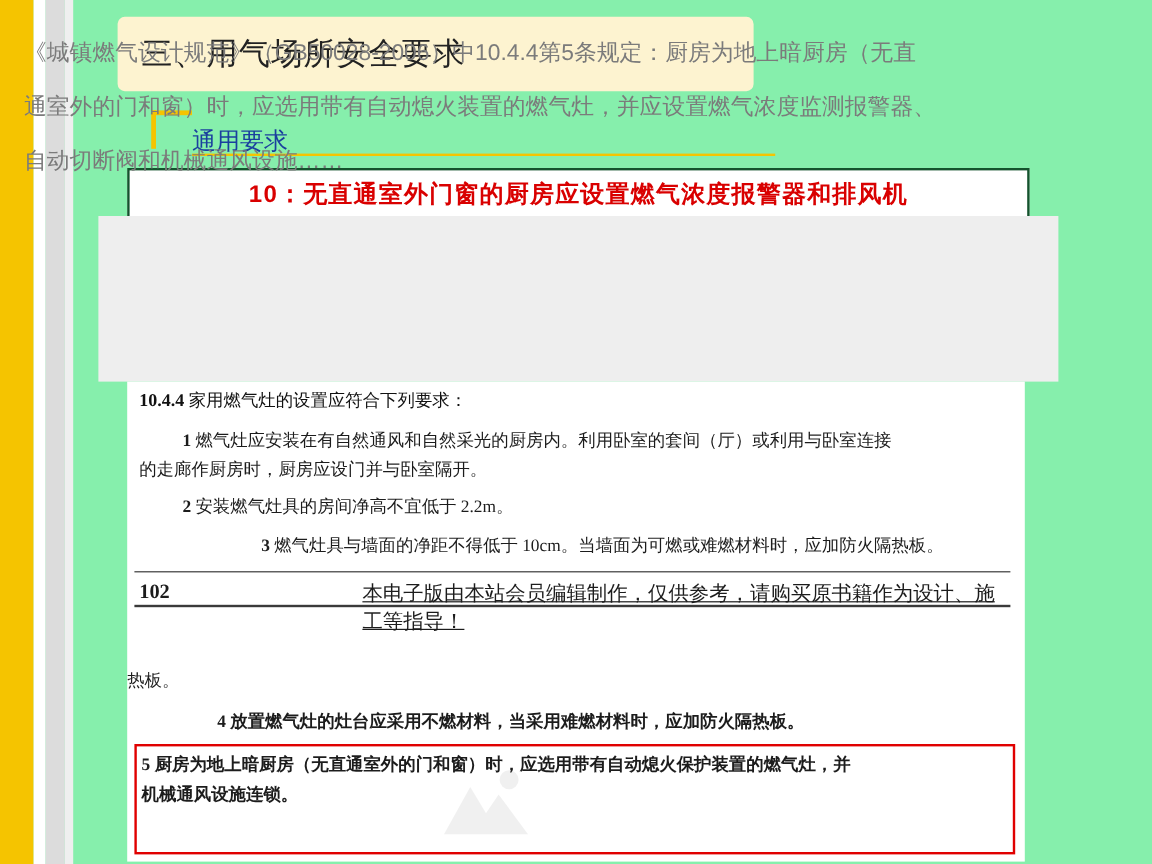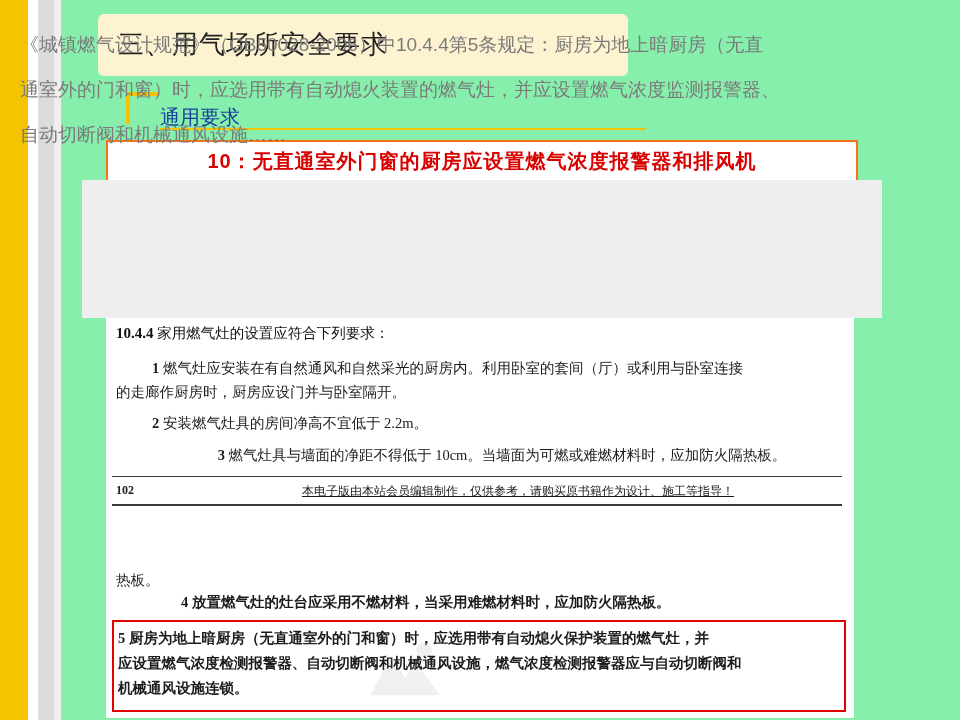--- a/index.html
+++ b/index.html
@@ -106,21 +106,21 @@
     background: #f5c400;
   }
 
   
   .red-heading {
     position: absolute;
     left: 106px;
     top: 140px;
     width: 748px;
     height: 38px;
-    border: 2px solid #f97316;
+    border: 2px solid #14532d;
     background: #ffffff;
     display: flex;
     align-items: center;
     justify-content: center;
   }
   .red-heading span {
     color: #d90000;
     font-size: 20px;
     font-weight: bold;
     letter-spacing: 1px;
@@ -212,21 +212,21 @@
     height: 1px;
     background: #3a3a3a;
   }
   .scan-footer {
     position: absolute;
     left: 6px;
     top: 163px;
     width: 730px;
     height: 22px;
     font-family: "Liberation Serif", serif;
-    font-size: 12px;
+    font-size: 17px;
     color: #1c1c1c;
   }
   .scan-footer .pg {
     position: absolute;
     left: 4px;
     top: 2px;
     font-weight: bold;
   }
   .scan-footer .ft {
     position: absolute;
@@ -243,24 +243,23 @@
     background: #3a3a3a;
   }
   .p4 {
     position: absolute;
     left: 40px;
     top: 205px;
     width: 700px;
   }
   .p4b {
     position: absolute;
-    left: 10px;
+    left: 0;
     top: 238px;
     width: 700px;
-    margin-top: 12px;
   }
   .p5 {
     position: absolute;
     left: 30px;
     top: 272px;
     width: 710px;
     font-weight: bold;
     margin-left: 45px;
   }
   
@@ -350,21 +349,20 @@
 
     <div class="doc-line p5">
       <span class="num-bold">4</span>
       <span>放置燃气灶的灶台应采用不燃材料，当采用难燃材料时，应加防火隔热板。</span>
     </div>
 
     <div class="red-box"></div>
     <div class="doc-line p6">
       <span class="num-bold">5</span>
       <span>厨房为地上暗厨房（无直通室外的门和窗）时，应选用带有自动熄火保护装置的燃气灶，并</span>
-      <span class="l2">应设置燃气浓度检测报警器、自动切断阀和机械通风设施，燃气浓度检测报警器应与自动切断阀和</span>
       <span class="l2">机械通风设施连锁。</span>
     </div>
   </div>
 
   <svg class="watermark" viewBox="0 0 100 80">
     <path d="M10 70 L35 25 L50 50 L62 32 L90 70 Z" fill="#888888"></path>
     <circle cx="72" cy="18" r="9" fill="#888888"></circle>
   </svg>
 
 </div>

